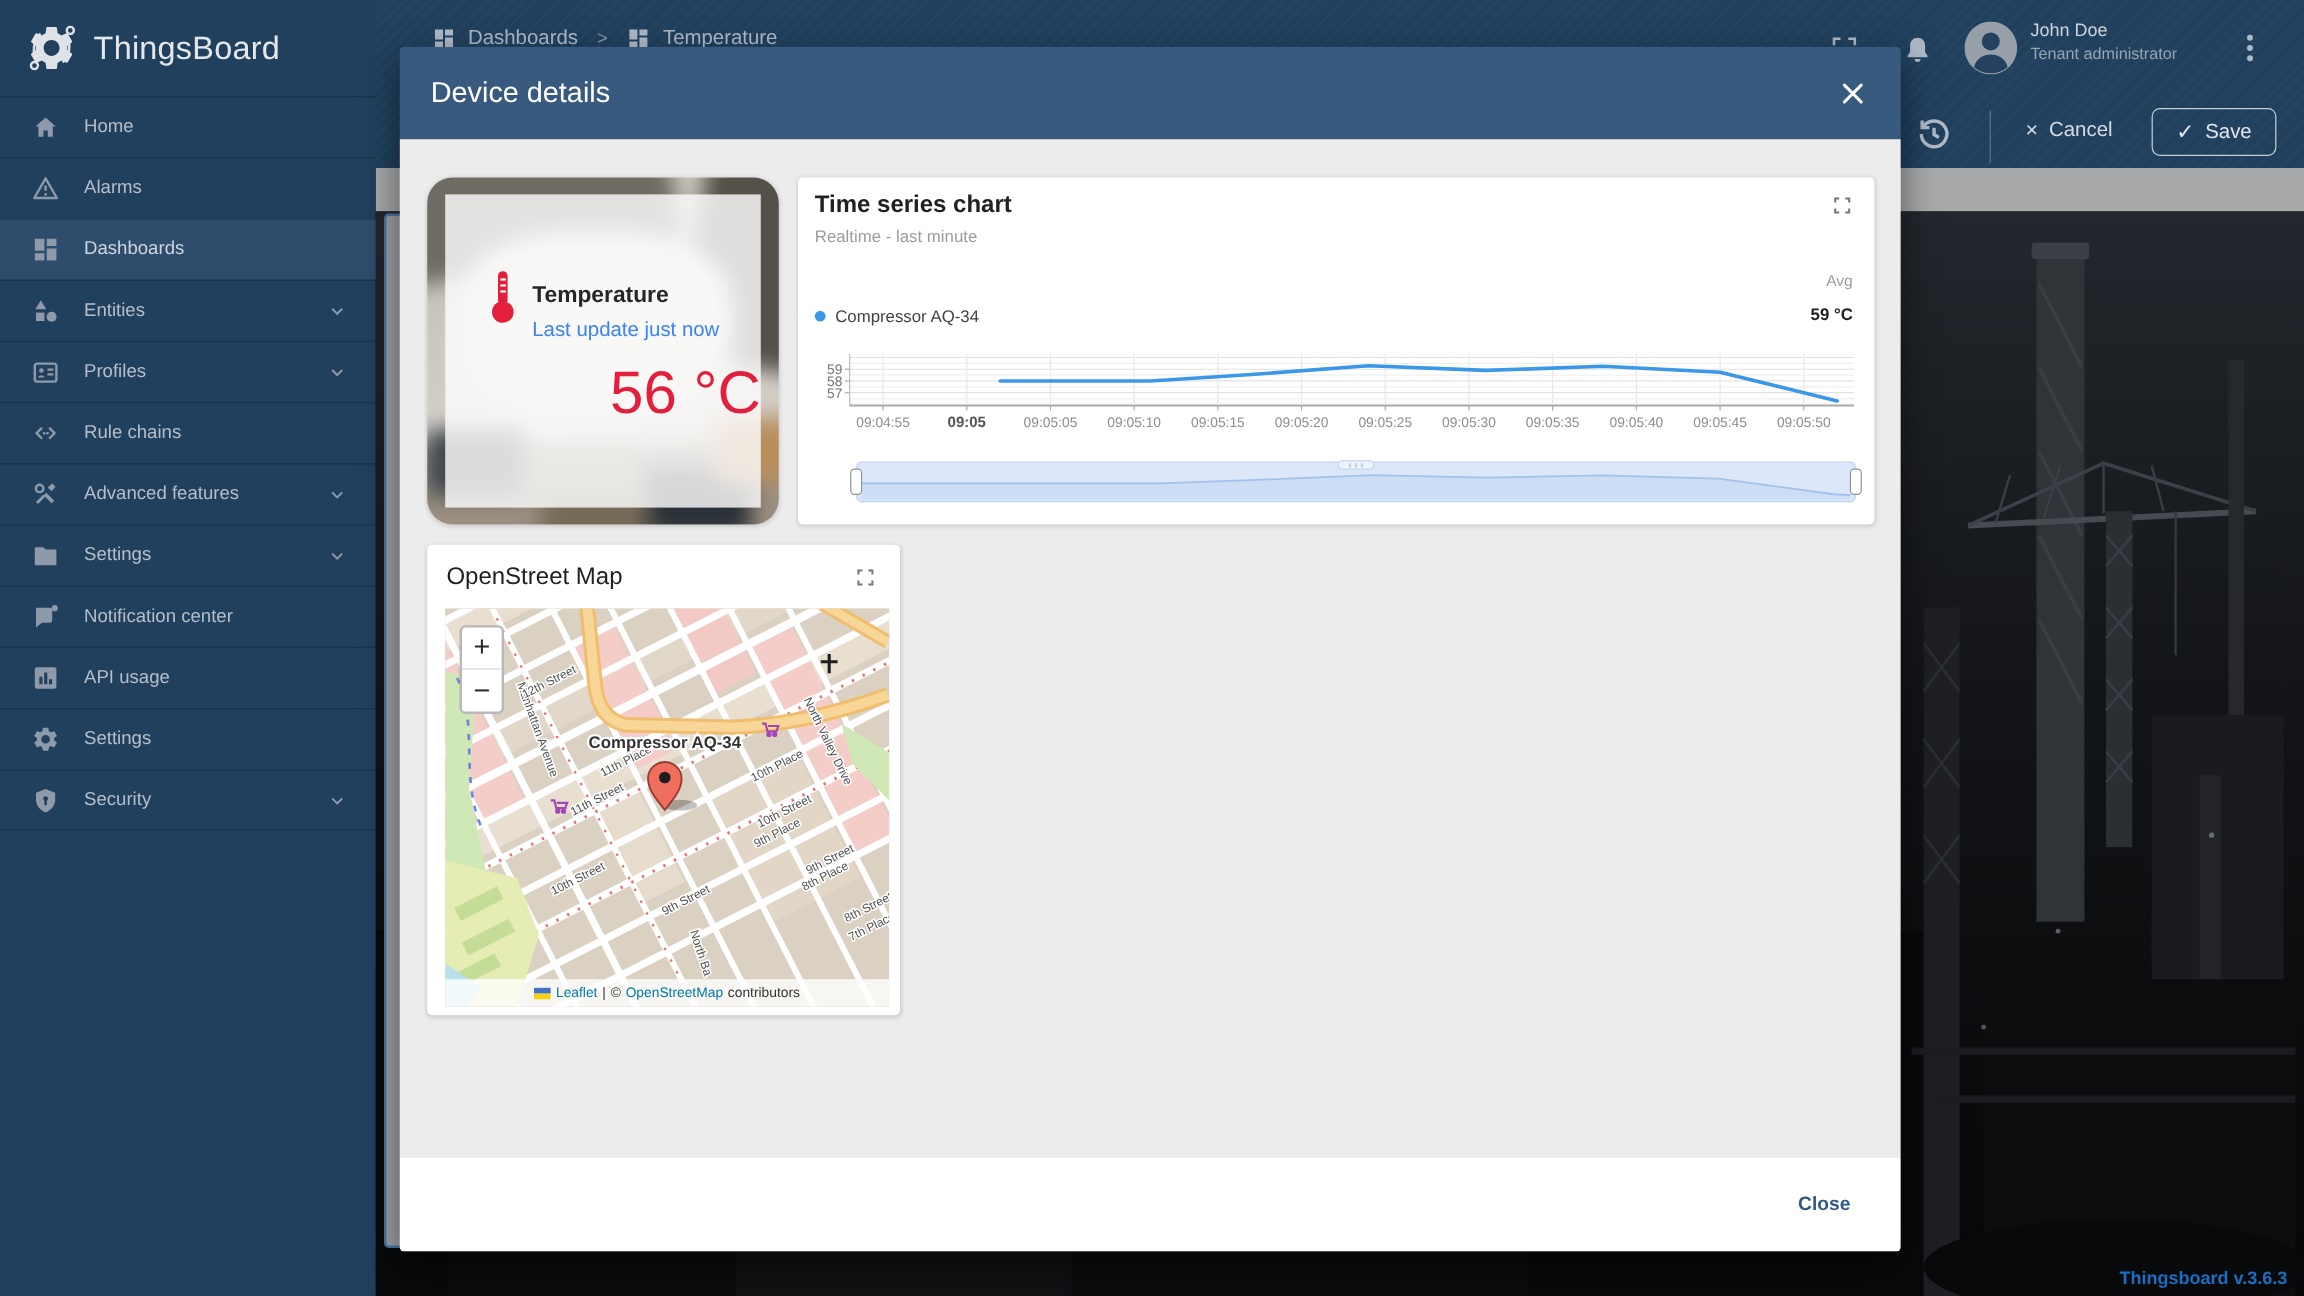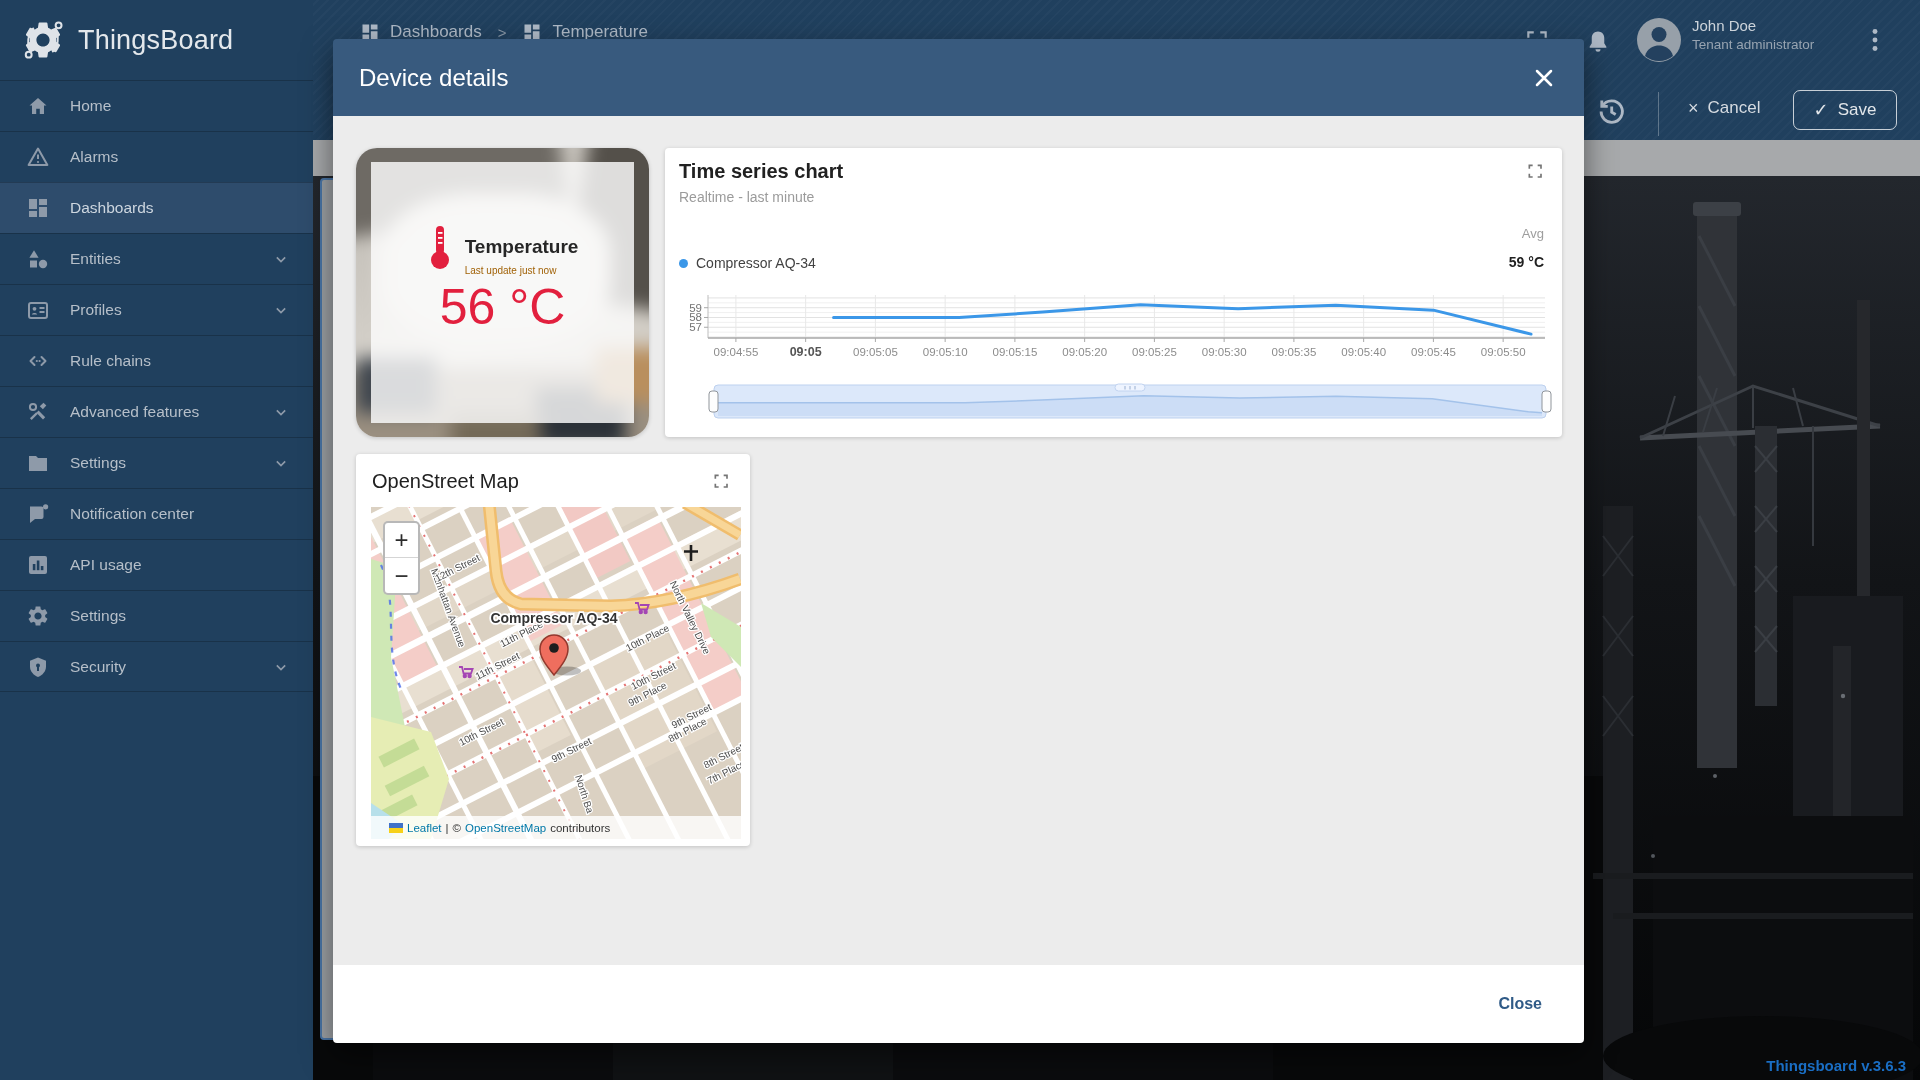--- a/index.html
+++ b/index.html
@@ -55,38 +55,38 @@
   .w-sub { font-size:14px; color:#9b9b9b; }
   .expand { position:absolute; cursor:pointer; color:#757575; }
 
   
   #temp-card { left:23px; top:32px; width:293px; height:289px; overflow:hidden;border-radius:21px; }
   .tb-shape { position:absolute; }
   #temp-blur { position:absolute; left:-15px; top:-15px; width:330px; height:330px; filter:blur(9px); }
   #temp-overlay { position:absolute; left:15px; top:14px; width:263px; height:261px; background:rgba(252,252,252,.82); }
   #temp-head { position:absolute; left:0; right:0; top:62px; display:flex; justify-content:center; gap:12px; }
   #temp-title { font-size:19px; font-weight:700; color:#262626; padding-top:12px; }
-  #temp-sub { font-size:10px; color:#a16207; margin-top:7px; }
-  #temp-value { position:absolute; left:0; right:0; top:116px; text-align:center; font-size:50px; font-weight:500; color:#e2203e; }
+  #temp-sub { font-size:17px; color:#3b82f6; margin-top:7px; }
+  #temp-value { position:absolute; left:0; right:0; top:136px; text-align:right; font-size:50px; font-weight:500; color:#e2203e; }
 
   
   #chart-card { left:332px; top:32px; width:897px; height:289px; }
   #chart-legend-name { font-size:14px; color:#424242; }
   #chart-agg-h { font-size:13px; color:#9e9e9e; }
   #chart-agg-v { font-size:14px; font-weight:700; color:#212121; }
   .ldot { width:9px; height:9px; border-radius:50%; display:inline-block; }
 
   
   #map-card { left:23px; top:338px; width:394px; height:392px; }
   #map-area { position:absolute; left:15px; top:53px; width:370px; height:332px; overflow:hidden; background:#ded4c6; }
   #zoomctl { position:absolute; left:12px; top:14px; width:37px; border:2px solid rgba(0,0,0,.28); border-radius:5px; background:#fff; z-index:3; }
   .zbtn { width:33px; height:35px; display:flex; align-items:center; justify-content:center; font-size:24px; color:#2b2b2b; cursor:pointer; }
   .zbtn:first-child { border-bottom:1px solid #d5d5d5; }
   #attrib { position:absolute; left:0; bottom:0; width:370px; height:23px; background:rgba(255,255,255,.8);
-    font-size:11.5px; color:#333; display:flex; align-items:center; justify-content:flex-start; gap:4px; padding:0 18px; z-index:3; }
+    font-size:11.5px; color:#333; display:flex; align-items:center; justify-content:center; gap:4px; padding:0 6px; z-index:3; }
   .alink { color:#0078a8; cursor:pointer; }
   .mapsvg text { font-family:"Liberation Sans",sans-serif; }
 </style>
 </head>
 <body>
 
 <div id="app">
 
   <svg id="photo" class="abs" width="1607" height="904" viewBox="0 0 1607 904">
     <defs>

